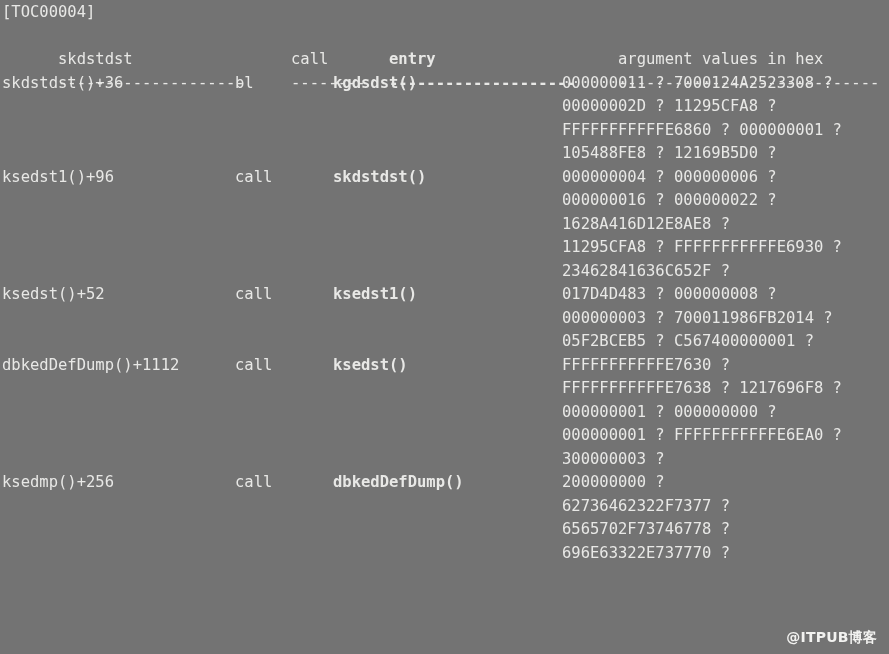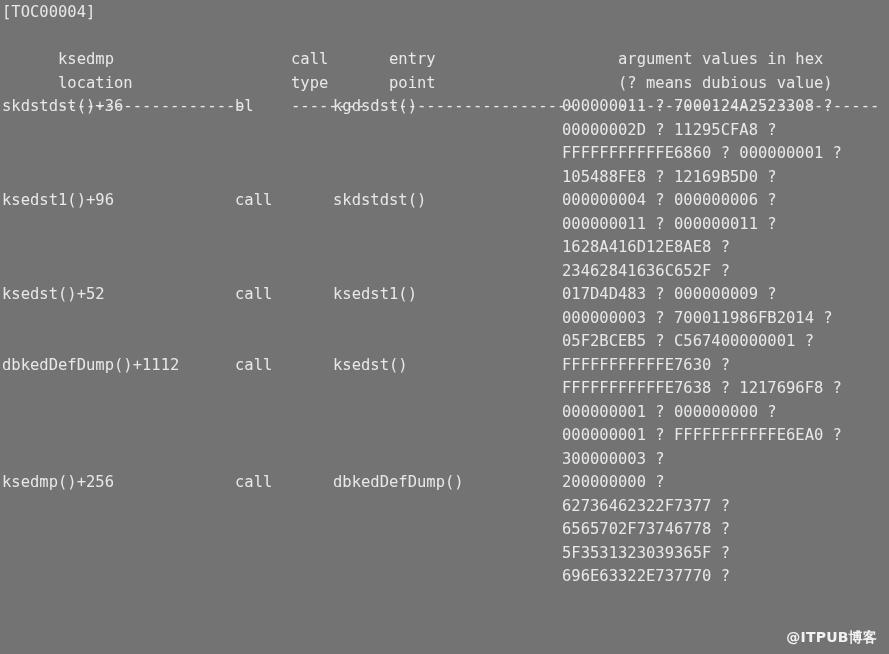--- a/index.html
+++ b/index.html
@@ -37,21 +37,21 @@
     white-space: pre;
     display: block;
   }
   .seg {
     display: inline-block;
     white-space: pre;
     vertical-align: top;
   }
   .col-loc   { width: 233px; }
   .col-type  { width: 98px;  }
-  .col-entry { width: 229px; }
+  .col-entry { width: 229px; font-weight: bold; }
   .col-args  { width: 320px; }
   .watermark {
     position: absolute;
     right: 12px;
     bottom: 8px;
     color: #f2f2f0;
     font-family: "DejaVu Sans", "Liberation Sans", sans-serif;
     font-size: 14px;
     font-weight: bold;
     letter-spacing: 0.2px;
@@ -62,50 +62,47 @@
 </head>
 <body>
 
 <div id="terminal">
   <div class="lines">
 
     <div class="line">[TOC00004]</div>
 
 
     <div class="row">
-      <span class="seg col-loc">ksedmp</span><span class="seg col-type">call</span><span class="seg col-entry">entry</span><span class="seg col-args">argument values in hex</span>
+      <span class="seg col-loc">skdstdst</span><span class="seg col-type">call</span><span class="seg col-entry">entry</span><span class="seg col-args">argument values in hex</span>
     </div>
 
-    <div class="row">
-      <span class="seg col-loc">location</span><span class="seg col-type">type</span><span class="seg col-entry">point</span><span class="seg col-args">(? means dubious value)</span>
-    </div>
 
     <div class="row">
       <span class="seg col-loc">--------------------</span><span class="seg col-type">--------</span><span class="seg col-entry">--------------------</span><span class="seg col-args">----------------------------</span>
     </div>
 
     <div id="frames">
         <div class="row"><span class="seg col-loc">skdstdst()+36</span><span class="seg col-type">bl</span><span class="seg col-entry">kgdsdst()</span><span class="seg col-args">000000011 ? 7000124A2523308 ?</span></div>
         <div class="row"><span class="seg col-loc"></span><span class="seg col-type"></span><span class="seg col-entry"></span><span class="seg col-args">00000002D ? 11295CFA8 ?</span></div>
         <div class="row"><span class="seg col-loc"></span><span class="seg col-type"></span><span class="seg col-entry"></span><span class="seg col-args">FFFFFFFFFFFE6860 ? 000000001 ?</span></div>
         <div class="row"><span class="seg col-loc"></span><span class="seg col-type"></span><span class="seg col-entry"></span><span class="seg col-args">105488FE8 ? 12169B5D0 ?</span></div>
         <div class="row"><span class="seg col-loc">ksedst1()+96</span><span class="seg col-type">call</span><span class="seg col-entry">skdstdst()</span><span class="seg col-args">000000004 ? 000000006 ?</span></div>
-        <div class="row"><span class="seg col-loc"></span><span class="seg col-type"></span><span class="seg col-entry"></span><span class="seg col-args">000000011 ? 000000011 ?</span></div>
+        <div class="row"><span class="seg col-loc"></span><span class="seg col-type"></span><span class="seg col-entry"></span><span class="seg col-args">000000016 ? 000000022 ?</span></div>
         <div class="row"><span class="seg col-loc"></span><span class="seg col-type"></span><span class="seg col-entry"></span><span class="seg col-args">1628A416D12E8AE8 ?</span></div>
+        <div class="row"><span class="seg col-loc"></span><span class="seg col-type"></span><span class="seg col-entry"></span><span class="seg col-args">11295CFA8 ? FFFFFFFFFFFE6930 ?</span></div>
         <div class="row"><span class="seg col-loc"></span><span class="seg col-type"></span><span class="seg col-entry"></span><span class="seg col-args">23462841636C652F ?</span></div>
-        <div class="row"><span class="seg col-loc">ksedst()+52</span><span class="seg col-type">call</span><span class="seg col-entry">ksedst1()</span><span class="seg col-args">017D4D483 ? 000000009 ?</span></div>
+        <div class="row"><span class="seg col-loc">ksedst()+52</span><span class="seg col-type">call</span><span class="seg col-entry">ksedst1()</span><span class="seg col-args">017D4D483 ? 000000008 ?</span></div>
         <div class="row"><span class="seg col-loc"></span><span class="seg col-type"></span><span class="seg col-entry"></span><span class="seg col-args">000000003 ? 700011986FB2014 ?</span></div>
         <div class="row"><span class="seg col-loc"></span><span class="seg col-type"></span><span class="seg col-entry"></span><span class="seg col-args">05F2BCEB5 ? C567400000001 ?</span></div>
         <div class="row"><span class="seg col-loc">dbkedDefDump()+1112</span><span class="seg col-type">call</span><span class="seg col-entry">ksedst()</span><span class="seg col-args">FFFFFFFFFFFE7630 ?</span></div>
         <div class="row"><span class="seg col-loc"></span><span class="seg col-type"></span><span class="seg col-entry"></span><span class="seg col-args">FFFFFFFFFFFE7638 ? 1217696F8 ?</span></div>
         <div class="row"><span class="seg col-loc"></span><span class="seg col-type"></span><span class="seg col-entry"></span><span class="seg col-args">000000001 ? 000000000 ?</span></div>
         <div class="row"><span class="seg col-loc"></span><span class="seg col-type"></span><span class="seg col-entry"></span><span class="seg col-args">000000001 ? FFFFFFFFFFFE6EA0 ?</span></div>
         <div class="row"><span class="seg col-loc"></span><span class="seg col-type"></span><span class="seg col-entry"></span><span class="seg col-args">300000003 ?</span></div>
         <div class="row"><span class="seg col-loc">ksedmp()+256</span><span class="seg col-type">call</span><span class="seg col-entry">dbkedDefDump()</span><span class="seg col-args">200000000 ?</span></div>
         <div class="row"><span class="seg col-loc"></span><span class="seg col-type"></span><span class="seg col-entry"></span><span class="seg col-args">62736462322F7377 ?</span></div>
         <div class="row"><span class="seg col-loc"></span><span class="seg col-type"></span><span class="seg col-entry"></span><span class="seg col-args">6565702F73746778 ?</span></div>
-        <div class="row"><span class="seg col-loc"></span><span class="seg col-type"></span><span class="seg col-entry"></span><span class="seg col-args">5F3531323039365F ?</span></div>
         <div class="row"><span class="seg col-loc"></span><span class="seg col-type"></span><span class="seg col-entry"></span><span class="seg col-args">696E63322E737770 ?</span></div>
       </div>
   </div>
 
   <div class="watermark">@ITPUB博客</div>
 </div>
 
 </body></html>

